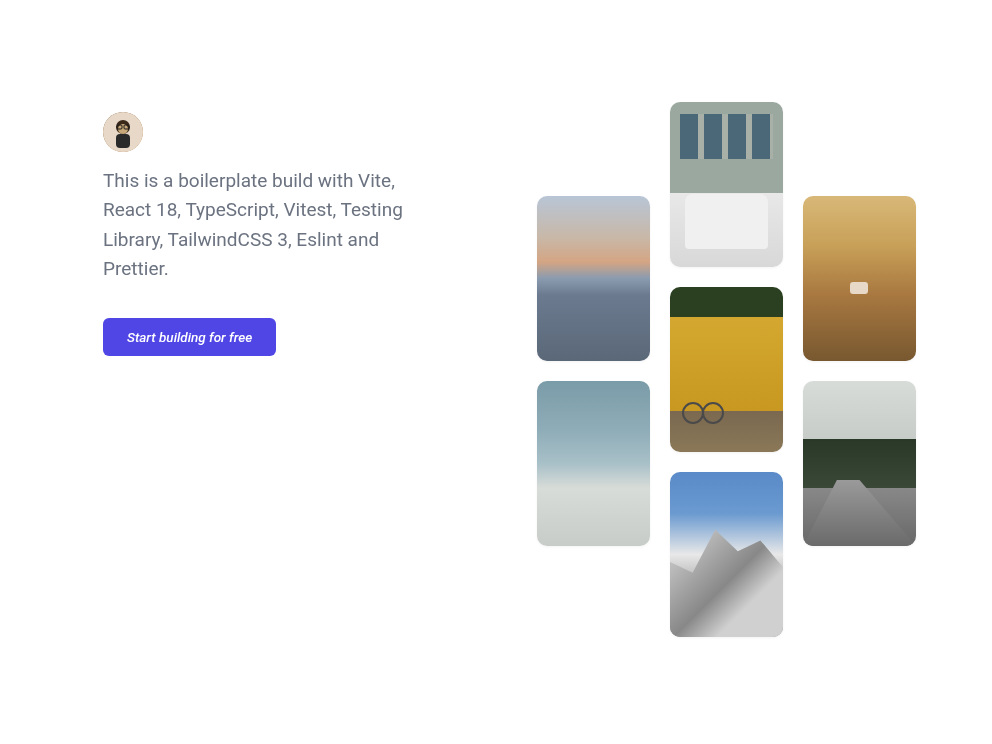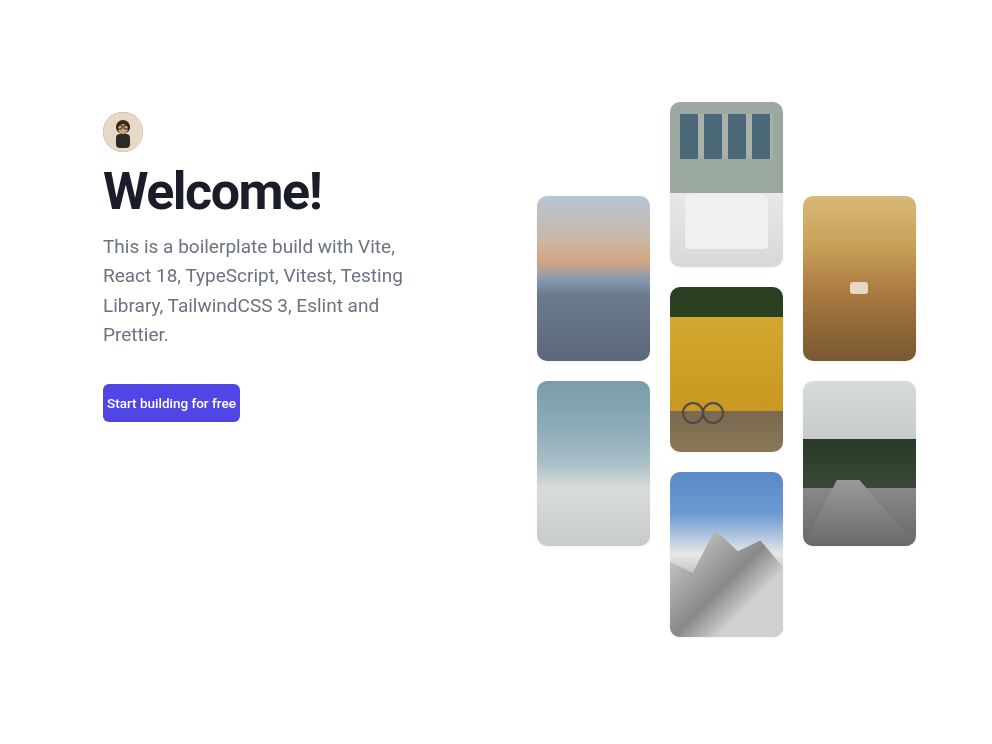--- a/index.html
+++ b/index.html
@@ -59,26 +59,27 @@
       color: #6b7280;
       line-height: 1.55;
       max-width: 330px;
       margin-bottom: 34px;
     }
 
     .cta-button {
       background: #5046e5;
       color: #ffffff;
       border: none;
-      padding: 11px 4px;
+      padding: 11px 24px;
       font-size: 13.5px;
       font-weight: 500;
       border-radius: 6px;
       cursor: pointer;
       font-family: inherit;
+      font-style: italic;
     }
 
     .gallery {
       position: absolute;
       left: 537px;
       top: 102px;
       display: flex;
       gap: 20px;
     }
 
@@ -273,21 +274,20 @@
     <div class="avatar">
       <svg viewBox="0 0 40 40">
         <circle cx="20" cy="20" r="20" fill="#e8d8c8"></circle>
         <circle cx="20" cy="15" r="7" fill="#3a2818"></circle>
         <rect x="13" y="22" width="14" height="14" rx="4" fill="#2a2a2a"></rect>
         <circle cx="20" cy="17" r="5" fill="#c8a878"></circle>
         <rect x="14" y="13" width="5" height="4" rx="1" fill="none" stroke="#1a1a1a" stroke-width="1"></rect>
         <rect x="21" y="13" width="5" height="4" rx="1" fill="none" stroke="#1a1a1a" stroke-width="1"></rect>
       </svg>
     </div>
-    <h1 class="heading">Welcome!</h1>
     <p class="description">This is a boilerplate build with Vite, React 18, TypeScript, Vitest, Testing Library, TailwindCSS 3, Eslint and Prettier.</p>
     <button class="cta-button">Start building for free</button>
   </div>
 
   <div class="gallery">
     <div class="gallery-column col-1">
       <div class="gallery-item img-1"></div>
       <div class="gallery-item img-2"></div>
     </div>
     <div class="gallery-column col-2">

